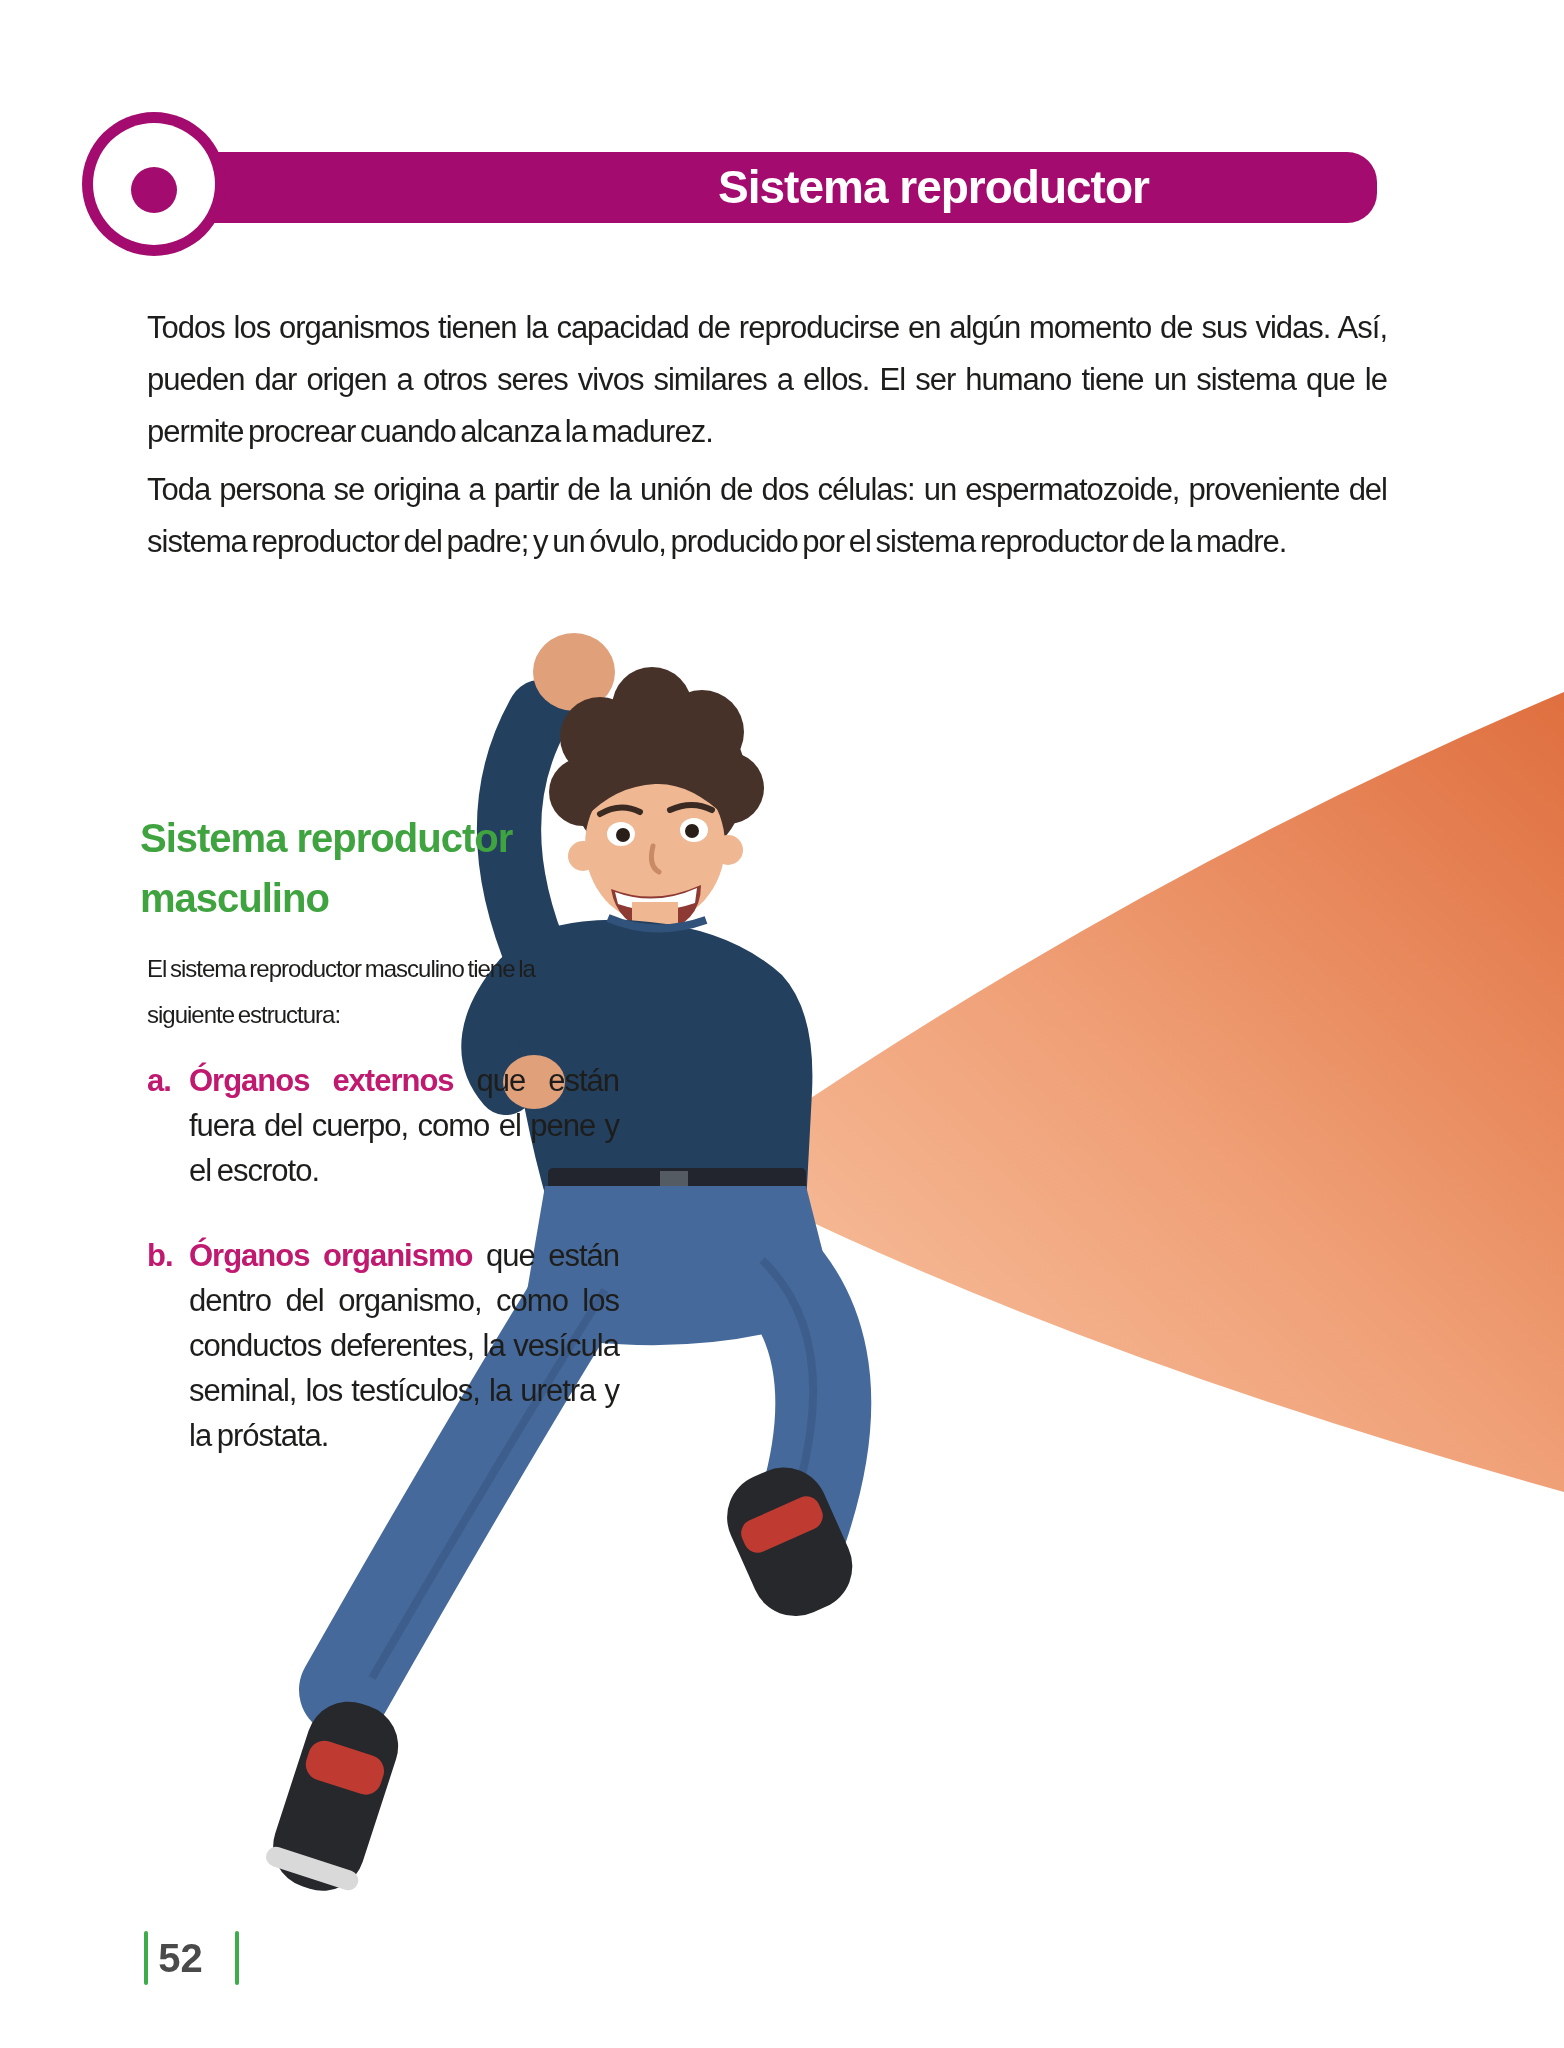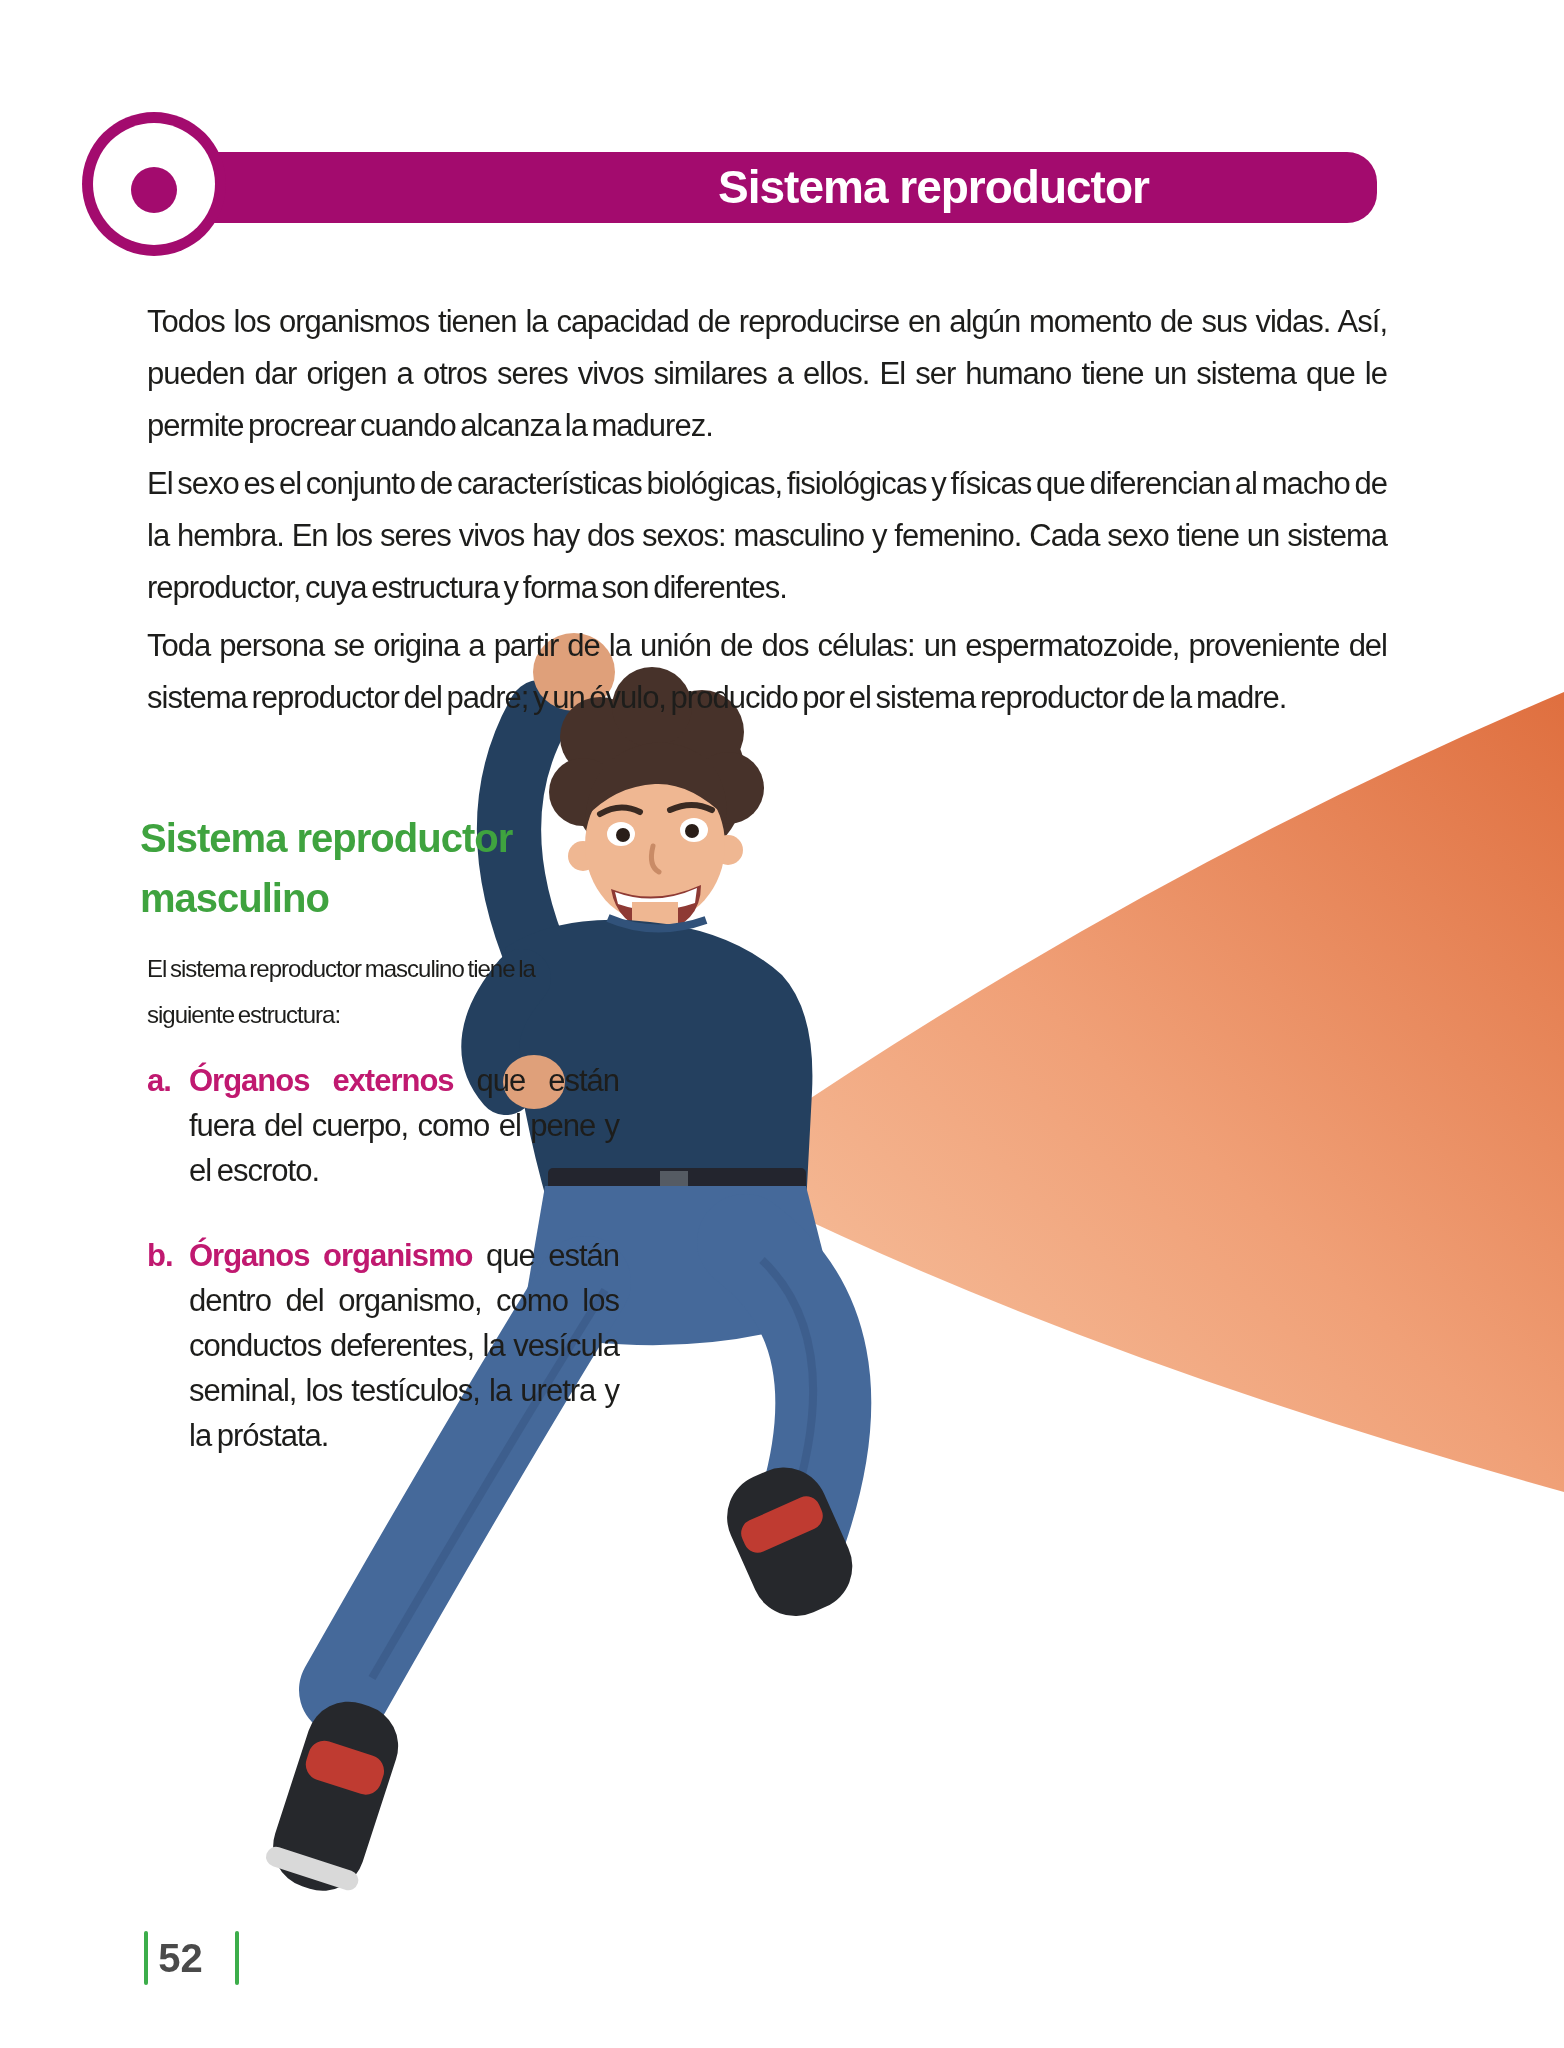--- a/index.html
+++ b/index.html
@@ -52,21 +52,21 @@
   .chapter-circle .dot{
     position:absolute;left:49px;top:55px;width:46px;height:46px;
     background:var(--banner-magenta);border-radius:50%;
   }
   
   .intro-block{
     position:absolute;left:147px;top:296px;width:1240px;
     font-size:31px;line-height:52px;letter-spacing:-1px;word-spacing:-3px;
     text-align:justify;
   }
-  .intro-block p{margin:0 0 6px 0;}
+  .intro-block p{margin:6px 0 6px 0;}
   
   .section-heading{
     position:absolute;left:140px;top:808px;width:480px;
     color:var(--heading-green);font-weight:bold;font-size:40px;line-height:60px;
     letter-spacing:-1px;
   }
   .section-intro{
     position:absolute;left:147px;top:946px;width:478px;
     font-size:24px;line-height:46px;letter-spacing:-1px;word-spacing:-2px;
   }
@@ -172,21 +172,20 @@
   <div class="banner">
     <div class="banner-title">Sistema reproductor</div>
   </div>
   <div class="chapter-circle">
     <div class="inner"></div>
     <div class="dot"></div>
   </div>
 
   <div class="intro-block">
     <p>Todos los organismos tienen la capacidad de reproducirse en algún momento de sus vidas. Así, pueden dar origen a otros seres vivos similares a ellos. El ser humano tiene un sistema que le permite procrear cuando alcanza la madurez.</p>
-    <p>El sexo es el conjunto de características biológicas, fisiológicas y físicas que diferencian al macho de la hembra. En los seres vivos hay dos sexos: masculino y femenino. Cada sexo tiene un sistema reproductor, cuya estructura y forma son diferentes.</p>
     <p>Toda persona se origina a partir de la unión de dos células: un espermatozoide, proveniente del sistema reproductor del padre; y un óvulo, producido por el sistema reproductor de la madre.</p>
   </div>
 
   <h2 class="section-heading" style="margin:0;">Sistema reproductor masculino</h2>
   <div class="section-intro">El sistema reproductor masculino tiene la siguiente estructura:</div>
 
   <div class="item-list">
     <div class="item">
       <span class="marker">a.</span>
       <span class="term">Órganos externos</span>

